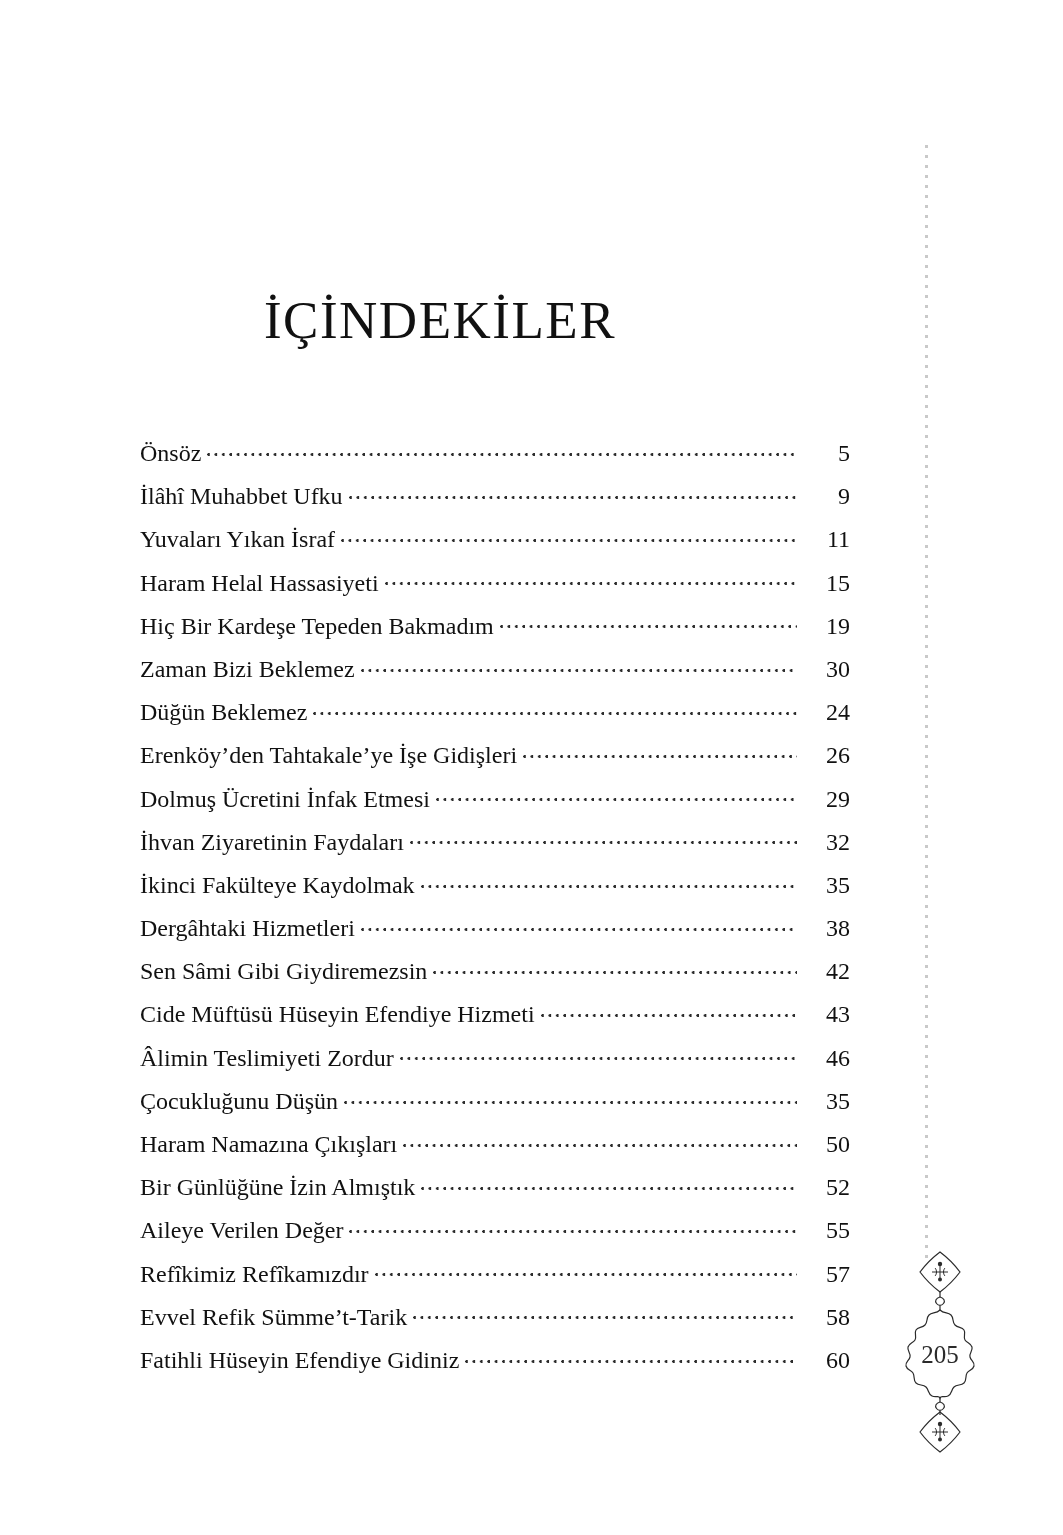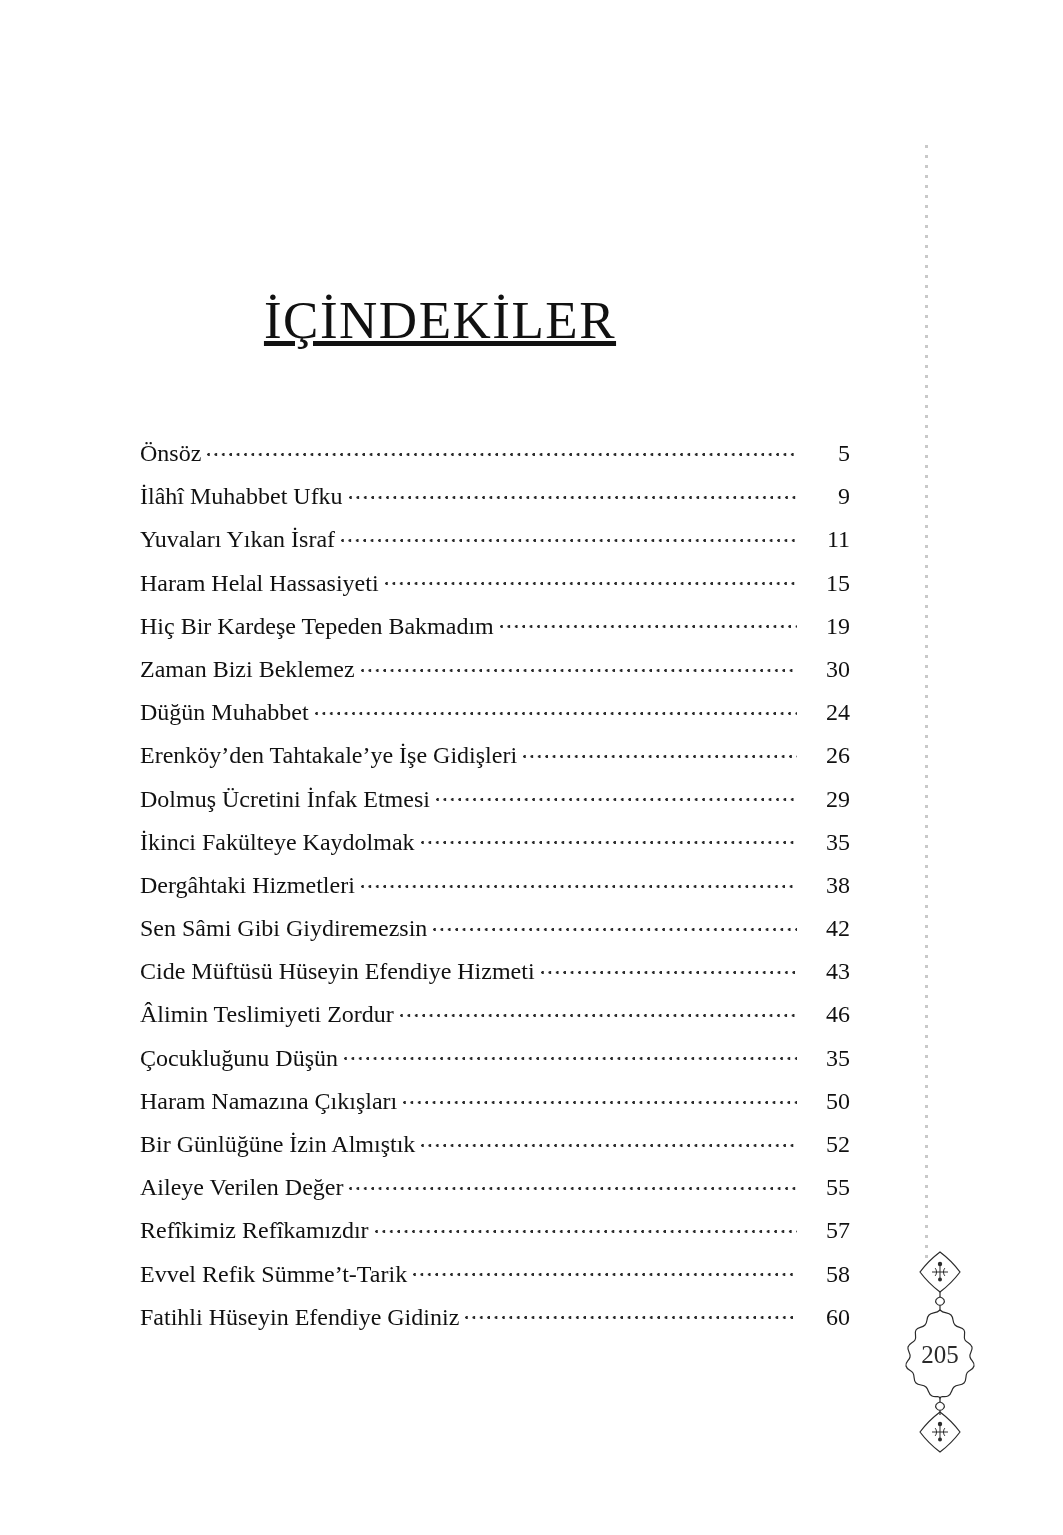--- a/index.html
+++ b/index.html
@@ -44,21 +44,20 @@
     position: absolute;
     left: 0;
     top: 290px;
     width: 880px;
     text-align: center;
     font-size: 53px;
     letter-spacing: 1.5px;
     font-weight: 400;
     color: #111111;
     white-space: nowrap;
-    text-decoration: underline;
   }
 
   
   .toc {
     position: absolute;
     left: 140px;
     top: 437px;
     width: 710px;
   }
 
@@ -154,33 +153,38 @@
         <span class="toc-title">Hiç Bir Kardeşe Tepeden Bakmadım</span>
         <span class="toc-leader"></span>
         <span class="toc-page">19</span>
       </div>
       <div class="toc-row">
         <span class="toc-title">Zaman Bizi Beklemez</span>
         <span class="toc-leader"></span>
         <span class="toc-page">30</span>
       </div>
       <div class="toc-row">
-        <span class="toc-title">Düğün Muhabbet</span>
+        <span class="toc-title">Düğün Beklemez</span>
         <span class="toc-leader"></span>
         <span class="toc-page">24</span>
       </div>
       <div class="toc-row">
         <span class="toc-title">Erenköy’den Tahtakale’ye İşe Gidişleri</span>
         <span class="toc-leader"></span>
         <span class="toc-page">26</span>
       </div>
       <div class="toc-row">
         <span class="toc-title">Dolmuş Ücretini İnfak Etmesi</span>
         <span class="toc-leader"></span>
         <span class="toc-page">29</span>
+      </div>
+      <div class="toc-row">
+        <span class="toc-title">İhvan Ziyaretinin Faydaları</span>
+        <span class="toc-leader"></span>
+        <span class="toc-page">32</span>
       </div>
       <div class="toc-row">
         <span class="toc-title">İkinci Fakülteye Kaydolmak</span>
         <span class="toc-leader"></span>
         <span class="toc-page">35</span>
       </div>
       <div class="toc-row">
         <span class="toc-title">Dergâhtaki Hizmetleri</span>
         <span class="toc-leader"></span>
         <span class="toc-page">38</span>

